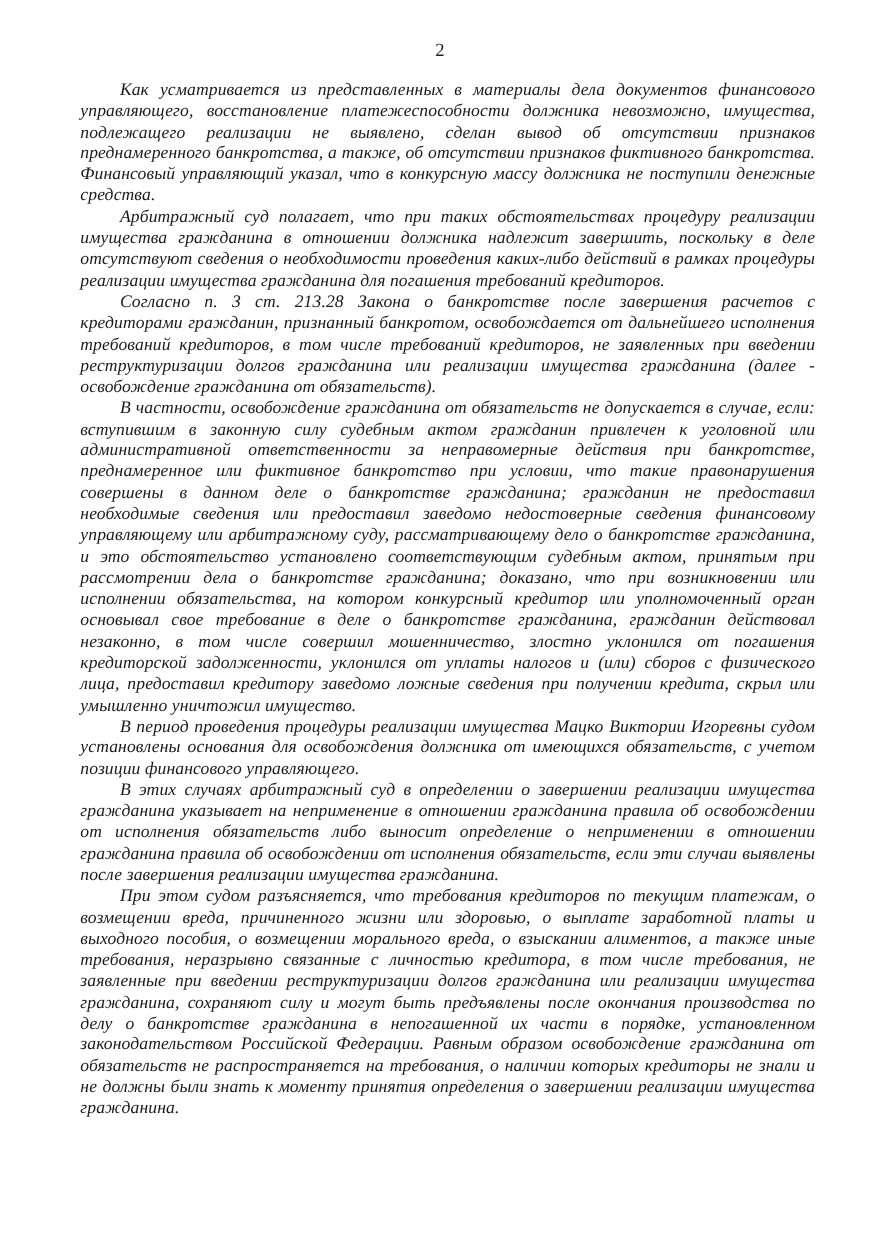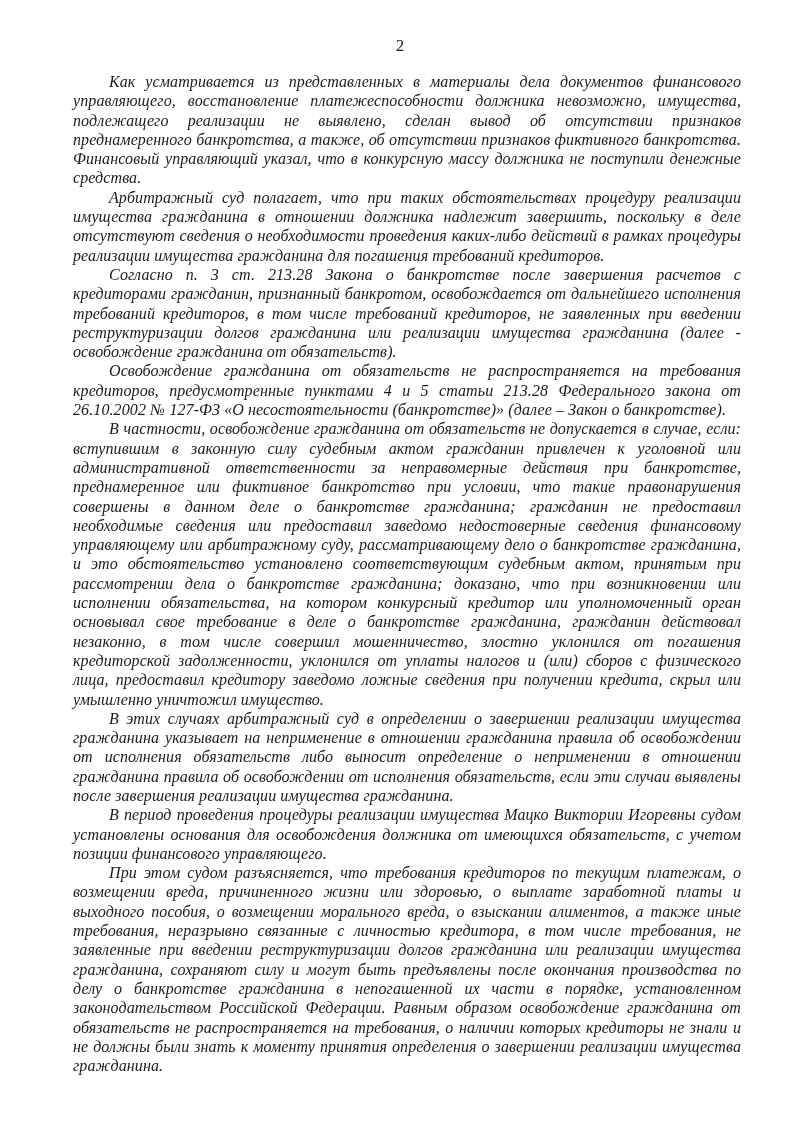--- a/index.html
+++ b/index.html
@@ -47,19 +47,18 @@
 </style>
 </head>
 <body>
 
 <div class="page">
   <div class="page-number">2</div>
   <div class="content">
     <p>Как усматривается из представленных в материалы дела документов финансового управляющего, восстановление платежеспособности должника невозможно, имущества, подлежащего реализации не выявлено, сделан вывод об отсутствии признаков преднамеренного банкротства, а также, об отсутствии признаков фиктивного банкротства. Финансовый управляющий указал, что в конкурсную массу должника не поступили денежные средства.</p>
     <p>Арбитражный суд полагает, что при таких обстоятельствах процедуру реализации имущества гражданина в отношении должника надлежит завершить, поскольку в деле отсутствуют сведения о необходимости проведения каких-либо действий в рамках процедуры реализации имущества гражданина для погашения требований кредиторов.</p>
     <p>Согласно п. 3 ст. 213.28 Закона о банкротстве после завершения расчетов с кредиторами гражданин, признанный банкротом, освобождается от дальнейшего исполнения требований кредиторов, в том числе требований кредиторов, не заявленных при введении реструктуризации долгов гражданина или реализации имущества гражданина (далее - освобождение гражданина от обязательств).</p>
-    <p>Освобождение гражданина от обязательств не распространяется на требования кредиторов, предусмотренные пунктами 4 и 5 статьи 213.28 Федерального закона от 26.10.2002 № 127-ФЗ «О несостоятельности (банкротстве)» (далее – Закон о банкротстве).</p>
     <p>В частности, освобождение гражданина от обязательств не допускается в случае, если: вступившим в законную силу судебным актом гражданин привлечен к уголовной или административной ответственности за неправомерные действия при банкротстве, преднамеренное или фиктивное банкротство при условии, что такие правонарушения совершены в данном деле о банкротстве гражданина; гражданин не предоставил необходимые сведения или предоставил заведомо недостоверные сведения финансовому управляющему или арбитражному суду, рассматривающему дело о банкротстве гражданина, и это обстоятельство установлено соответствующим судебным актом, принятым при рассмотрении дела о банкротстве гражданина; доказано, что при возникновении или исполнении обязательства, на котором конкурсный кредитор или уполномоченный орган основывал свое требование в деле о банкротстве гражданина, гражданин действовал незаконно, в том числе совершил мошенничество, злостно уклонился от погашения кредиторской задолженности, уклонился от уплаты налогов и (или) сборов с физического лица, предоставил кредитору заведомо ложные сведения при получении кредита, скрыл или умышленно уничтожил имущество.</p>
+    <p>В период проведения процедуры реализации имущества Мацко Виктории Игоревны судом установлены основания для освобождения должника от имеющихся обязательств, с учетом позиции финансового управляющего.</p>
     <p>В этих случаях арбитражный суд в определении о завершении реализации имущества гражданина указывает на неприменение в отношении гражданина правила об освобождении от исполнения обязательств либо выносит определение о неприменении в отношении гражданина правила об освобождении от исполнения обязательств, если эти случаи выявлены после завершения реализации имущества гражданина.</p>
-    <p>В период проведения процедуры реализации имущества Мацко Виктории Игоревны судом установлены основания для освобождения должника от имеющихся обязательств, с учетом позиции финансового управляющего.</p>
     <p>При этом судом разъясняется, что требования кредиторов по текущим платежам, о возмещении вреда, причиненного жизни или здоровью, о выплате заработной платы и выходного пособия, о возмещении морального вреда, о взыскании алиментов, а также иные требования, неразрывно связанные с личностью кредитора, в том числе требования, не заявленные при введении реструктуризации долгов гражданина или реализации имущества гражданина, сохраняют силу и могут быть предъявлены после окончания производства по делу о банкротстве гражданина в непогашенной их части в порядке, установленном законодательством Российской Федерации. Равным образом освобождение гражданина от обязательств не распространяется на требования, о наличии которых кредиторы не знали и не должны были знать к моменту принятия определения о завершении реализации имущества гражданина.</p>
   </div>
 </div>
 
 </body></html>

